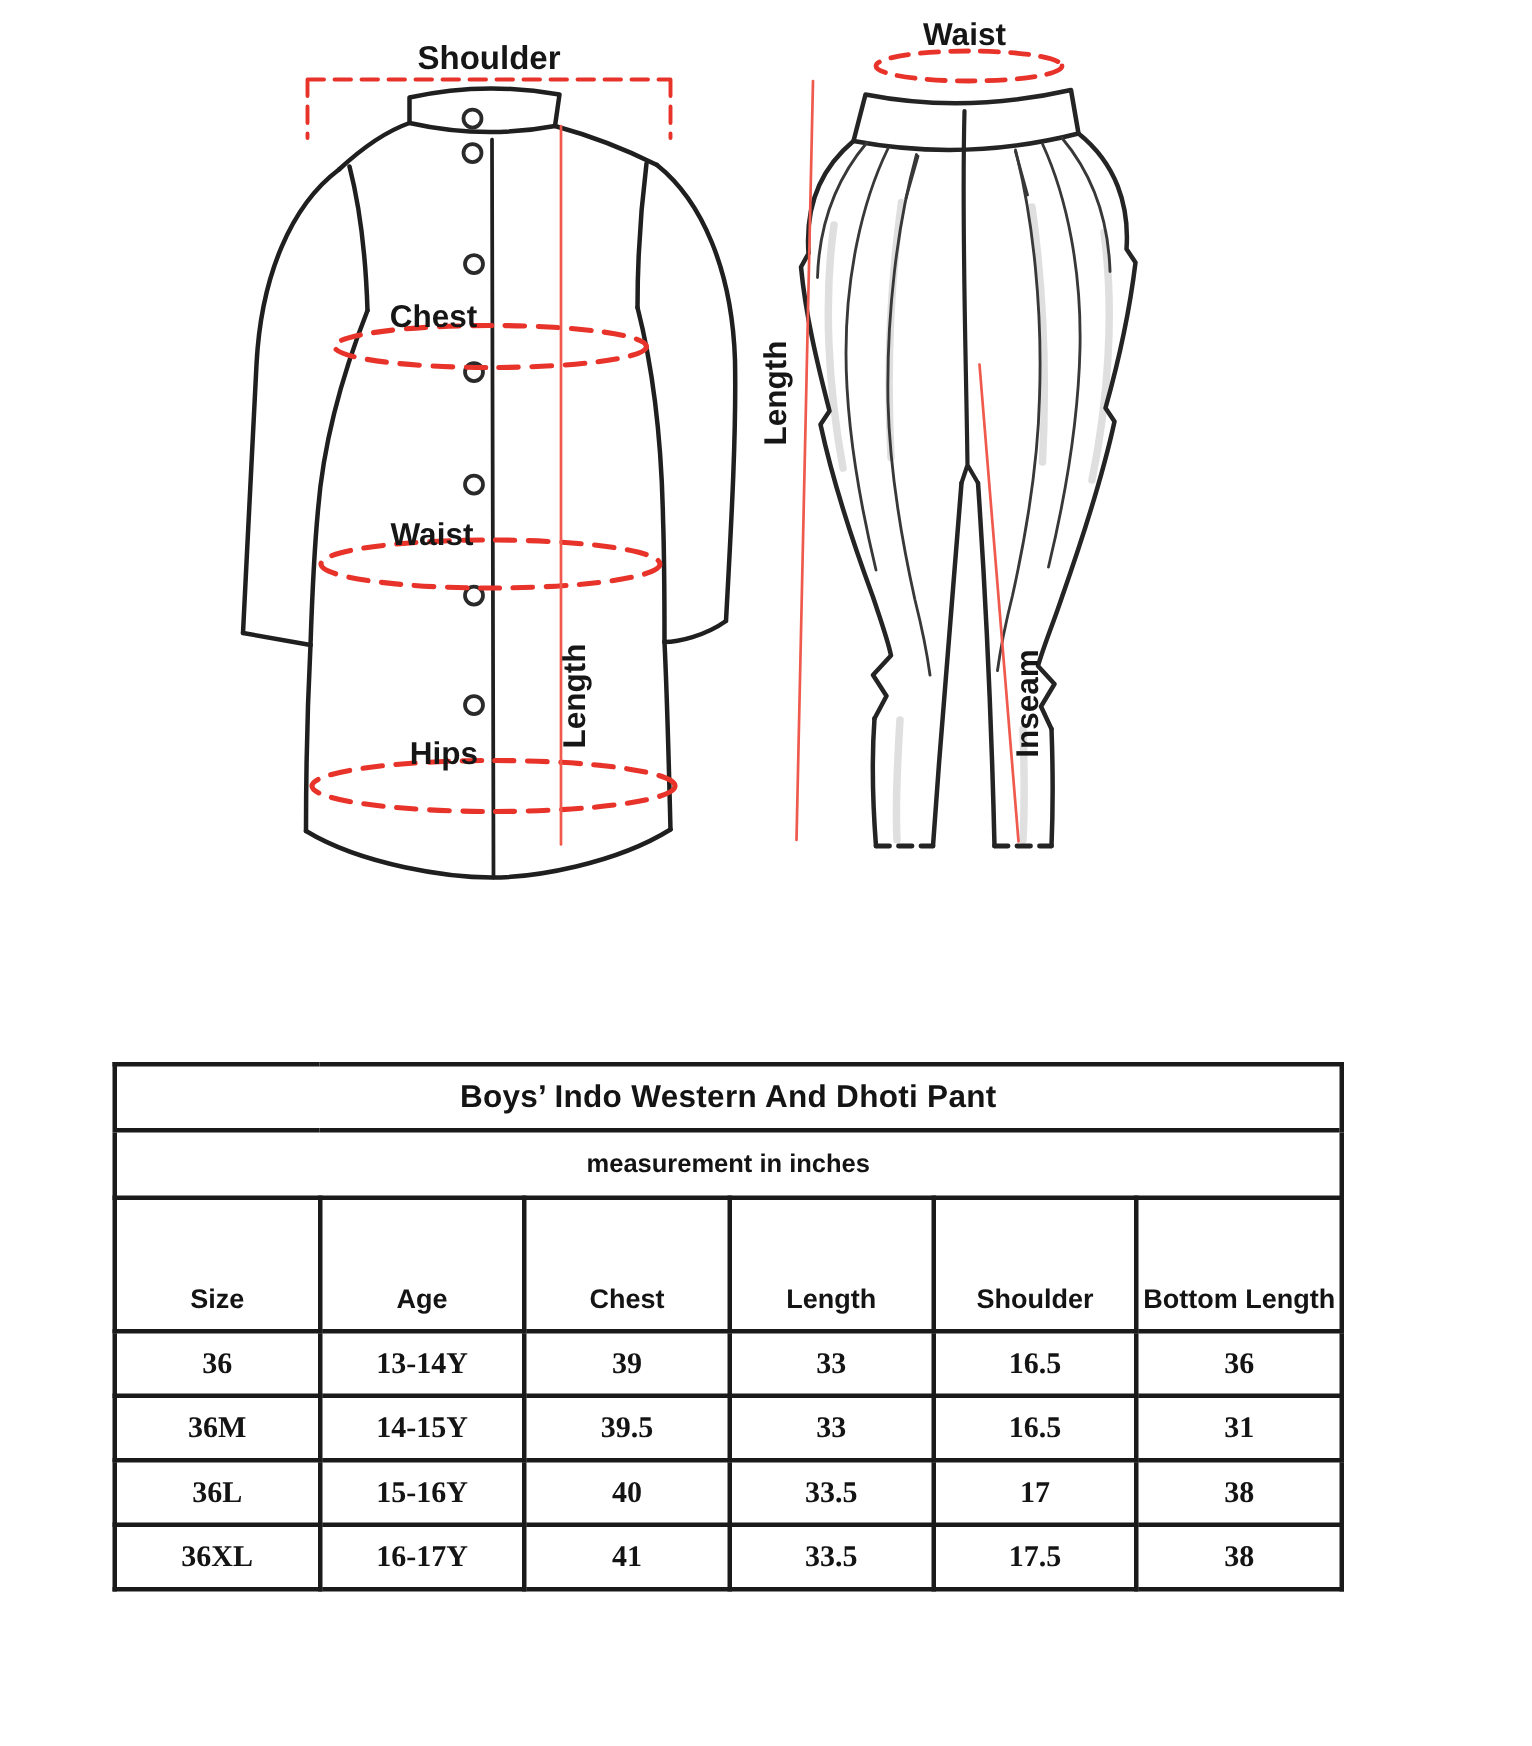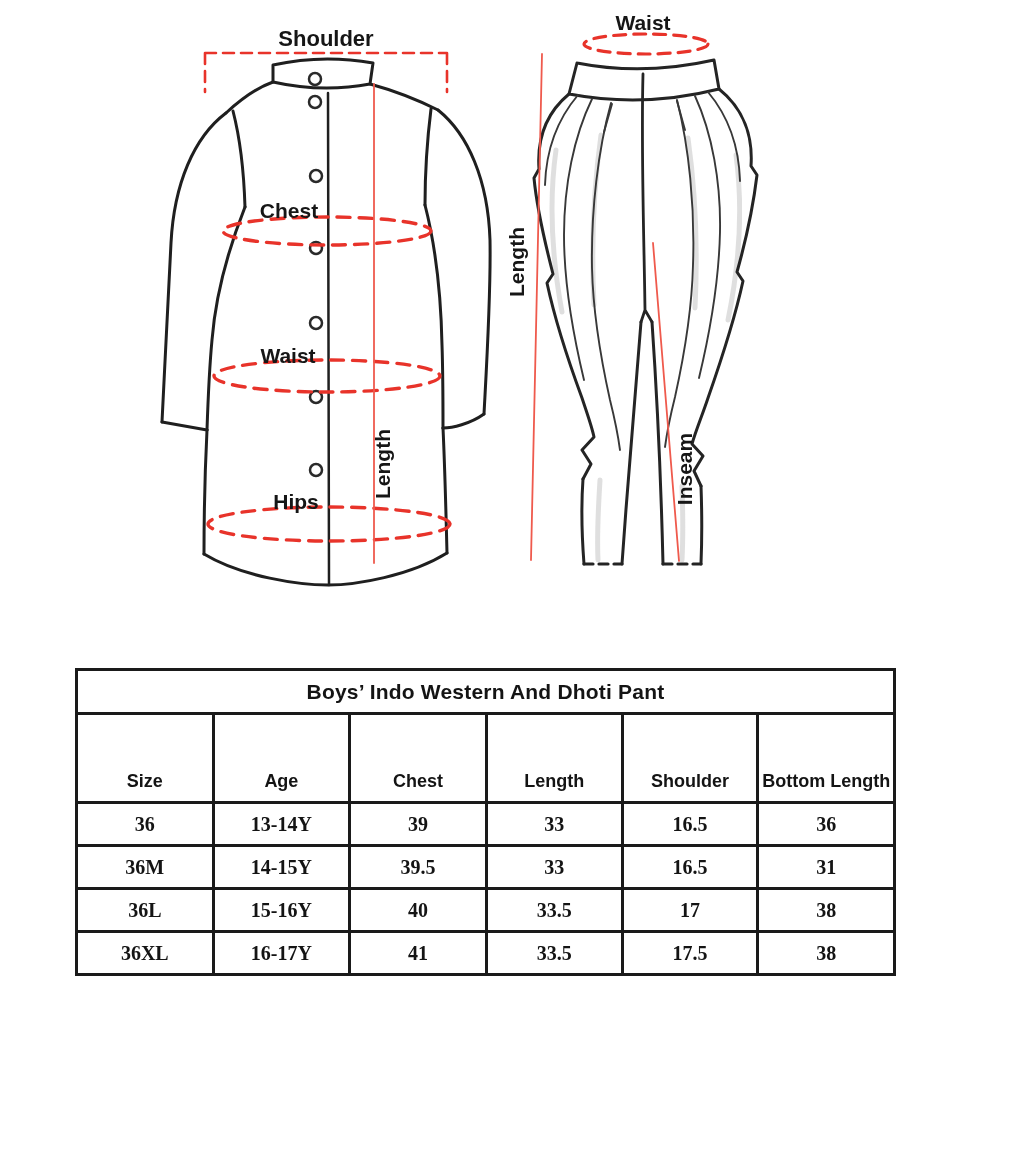--- a/index.html
+++ b/index.html
@@ -12,21 +12,21 @@
     overflow:hidden;
   }
   .diagram-svg{
     position:absolute;
     left:0; top:0;
   }
   
   .size-table{
     position:absolute;
     left:75px;
-    top:668px;
+    top:708px;
     width:821px;
     border-collapse:collapse;
     table-layout:fixed;
     background:#ffffff;
     color:#141414;
     font-weight:bold;
     text-align:center;
   }
   .size-table td,.size-table th{
     border:3px solid #1a1a1a;
@@ -171,20 +171,23 @@
         <col style="width:16.7%">
         <col style="width:16.7%">
       <col style="width:16.6%">
         <col style="width:16.6%">
         <col style="width:16.7%">
     </colgroup>
     <tbody>
       <tr class="title-row">
         <td colspan="6">Boys’ Indo Western And Dhoti Pant</td>
       </tr>
+      <tr class="subtitle-row">
+        <td colspan="6">measurement in inches</td>
+      </tr>
       <tr class="header-row">
         <th>Size</th>
         <th>Age</th>
         <th>Chest</th>
         <th>Length</th>
         <th>Shoulder</th>
         <th>Bottom Length</th>
       </tr>
       <tr class="data-row">
         <td>36</td>

